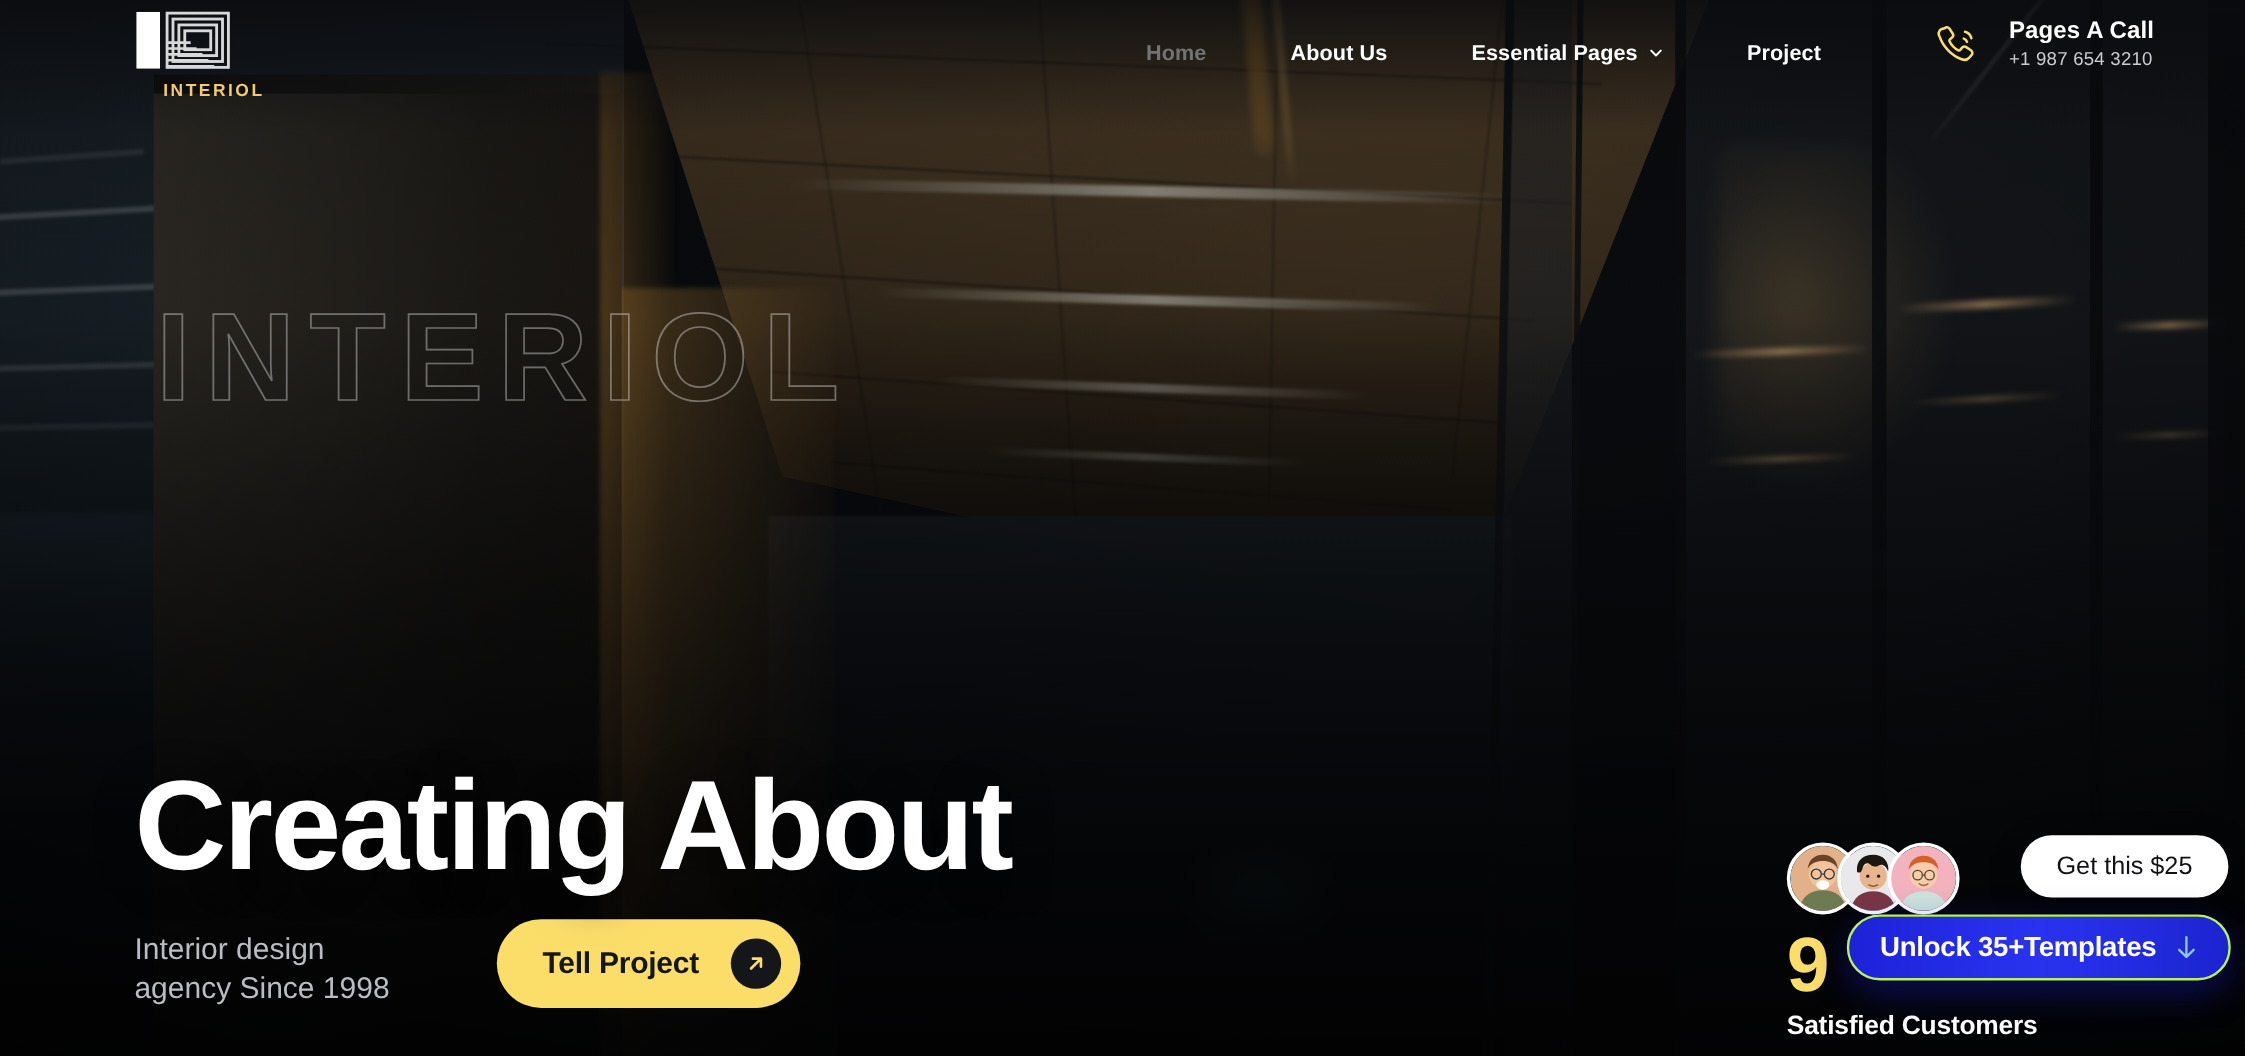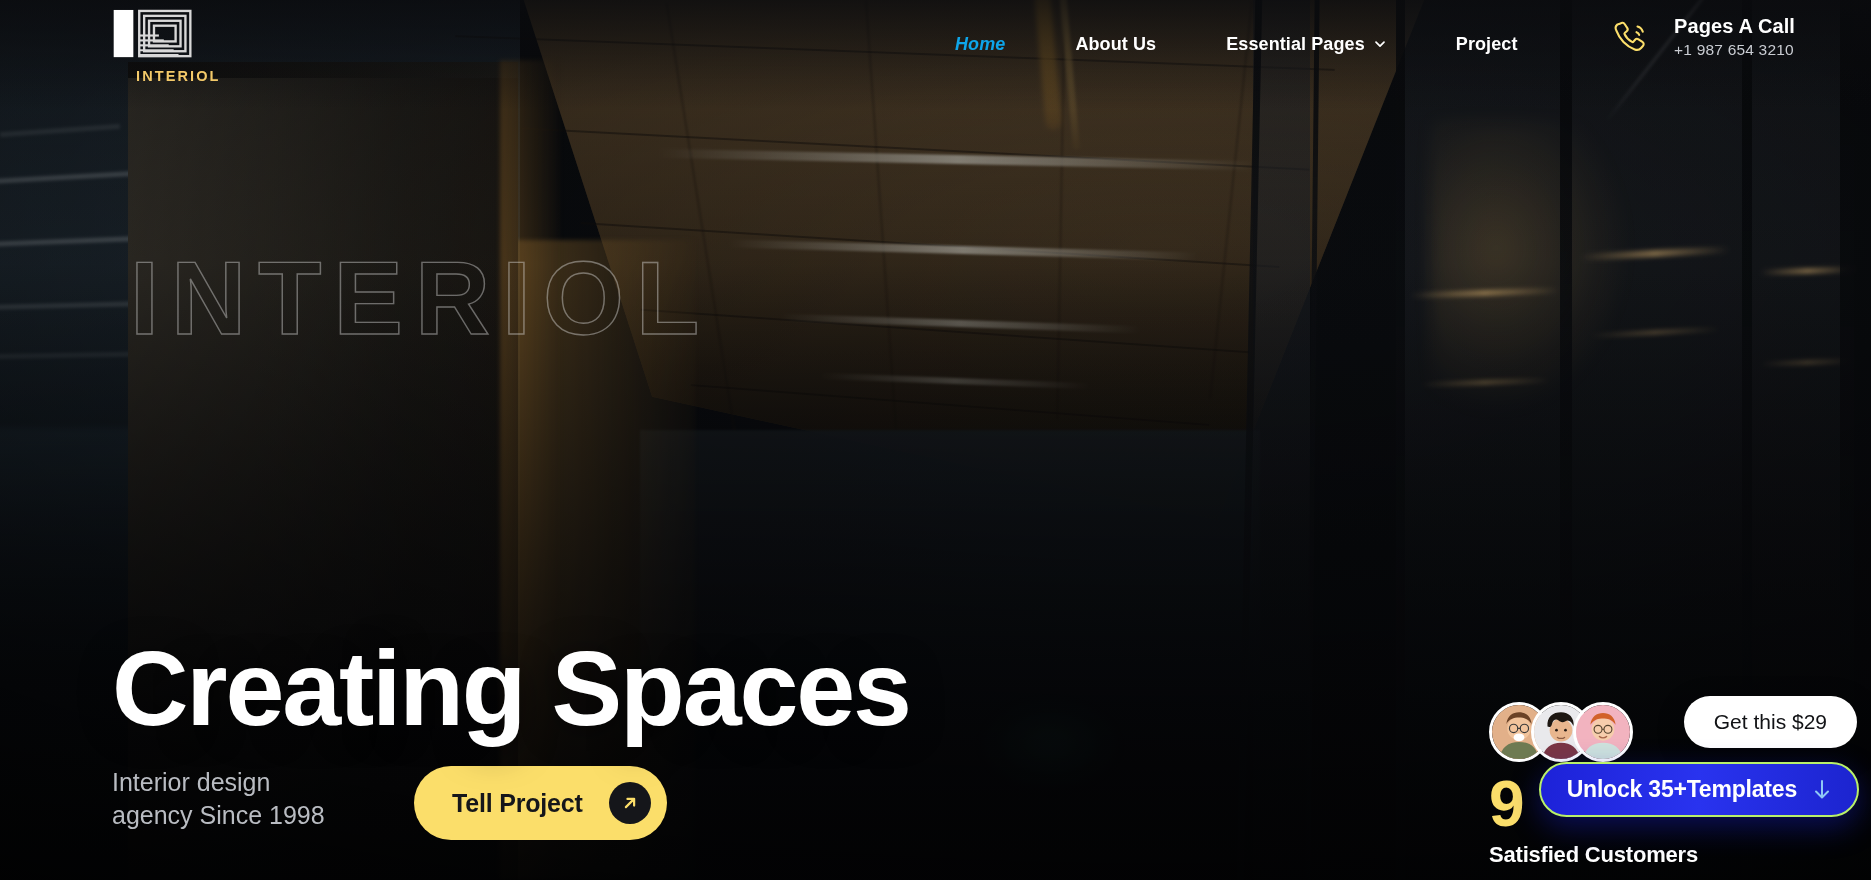--- a/index.html
+++ b/index.html
@@ -151,21 +151,21 @@
   .logo-word{ color:#F3C969; font-size:14.5px; letter-spacing:2.1px; font-weight:700;
               margin-top:3px; margin-left:24px; }
 
   .nav{ position:absolute; left:920px; top:0; height:88px;
         display:flex; align-items:center; gap:0; }
   .nav-item{
     color:#ffffff; font-size:18px; font-weight:600; letter-spacing:.1px;
     padding:0 35px; cursor:pointer; white-space:nowrap;
     display:flex; align-items:center; gap:9px;
   }
-  .nav-item.active{ color:#0ea5e9;font-style:italic; }
+  .nav-item.active{ color:#737373; }
   .chev{ display:inline-block; width:12px; height:12px; }
 
   .call{ position:absolute; right:76px; top:14px; display:flex; align-items:center; gap:20px; }
   .call-icon{ width:46px; height:46px; }
   .call-title{ color:#ffffff; font-size:20px; font-weight:700; line-height:1.15; letter-spacing:.1px; }
   .call-num{ color:#c9ccd2; font-size:15.5px; font-weight:400; margin-top:3px; letter-spacing:.2px; }
 
   
   .hero{ position:absolute; left:112px; bottom:0; z-index:30; width:1100px; }
   .watermark{
@@ -175,21 +175,21 @@
     user-select:none; pointer-events:none;
   }
   .headline{
     position:relative;
     color:#ffffff; font-size:106px; line-height:.96; font-weight:700;
     letter-spacing:-2.2px; text-shadow:0 4px 34px rgba(0,0,0,.55);
     margin-bottom:26px;
   }
   .headline .l2{ display:block; }
 
-  .sub-row{ display:flex; align-items:flex-start; gap:72px; padding-bottom:40px; }
+  .sub-row{ display:flex; align-items:flex-end; gap:72px; padding-bottom:40px; }
   .sub-text{ color:#b9bcc2; font-size:25px; line-height:1.3; font-weight:400; max-width:230px; }
   .cta{
     display:inline-flex; align-items:center; gap:26px;
     background:#FBDE6A; color:#15161a;
     border:none; border-radius:999px;
     padding:16px 16px 16px 38px; cursor:pointer;
     font-size:25px; font-weight:600; letter-spacing:-.2px;
     font-family:"Liberation Sans", sans-serif;
   }
   .cta-arrow{
@@ -350,21 +350,21 @@
         <div class="call-title">Pages A Call</div>
         <div class="call-num">+1 987 654 3210</div>
       </div>
     </div>
   </div>
 
   <div class="hero">
     <div class="watermark">INTERIOL</div>
 
     <h1 class="headline">
-      <span class="l1">Creating Spaces</span>
+      <span class="l1">Creating About</span>
     </h1>
 
     <div class="sub-row">
       <div class="sub-text">Interior design agency Since 1998</div>
       <button class="cta">
         <span>Tell Project</span>
         <span class="cta-arrow">
           <svg viewBox="0 0 24 24" width="22" height="22">
             <path d="M7.5 16.5 L16.5 7.5 M9.2 7.5 H16.5 V14.8" fill="none" stroke="#FBDE6A" stroke-width="2.4" stroke-linecap="round" stroke-linejoin="round"></path>
           </svg>
@@ -409,21 +409,21 @@
           <line x1="28.9" y1="27" x2="31.1" y2="27" stroke="#55442f" stroke-width="1.25"></line>
           <path d="M26 35c2 2 6 2 8 0" fill="none" stroke="#a8664a" stroke-width="1.5" stroke-linecap="round"></path>
         </svg>
       </div>
     </div>
     <div class="proof-num">9</div>
     <div class="proof-label">Satisfied Customers</div>
   </div>
 
   <div class="badge-price">
-    <span>Get this $29</span>
+    <span>Get this $25</span>
   </div>
 
   <div class="badge-unlock">
     <span>Unlock 35+Templates</span>
     <svg class="dl" viewBox="0 0 18 22">
       <path d="M9 2 V18 M3 12.5 L9 18.5 L15 12.5" fill="none" stroke="#8FC8F5" stroke-width="2" stroke-linecap="round" stroke-linejoin="round"></path>
     </svg>
   </div>
 
 

